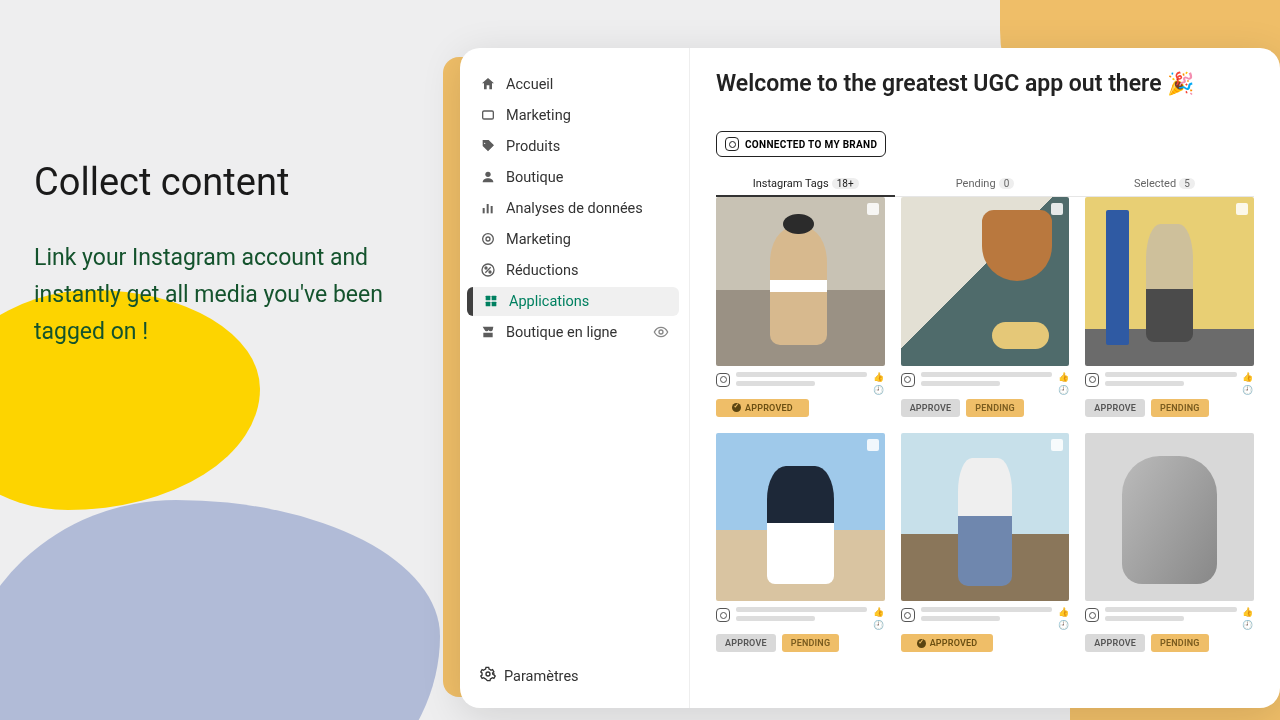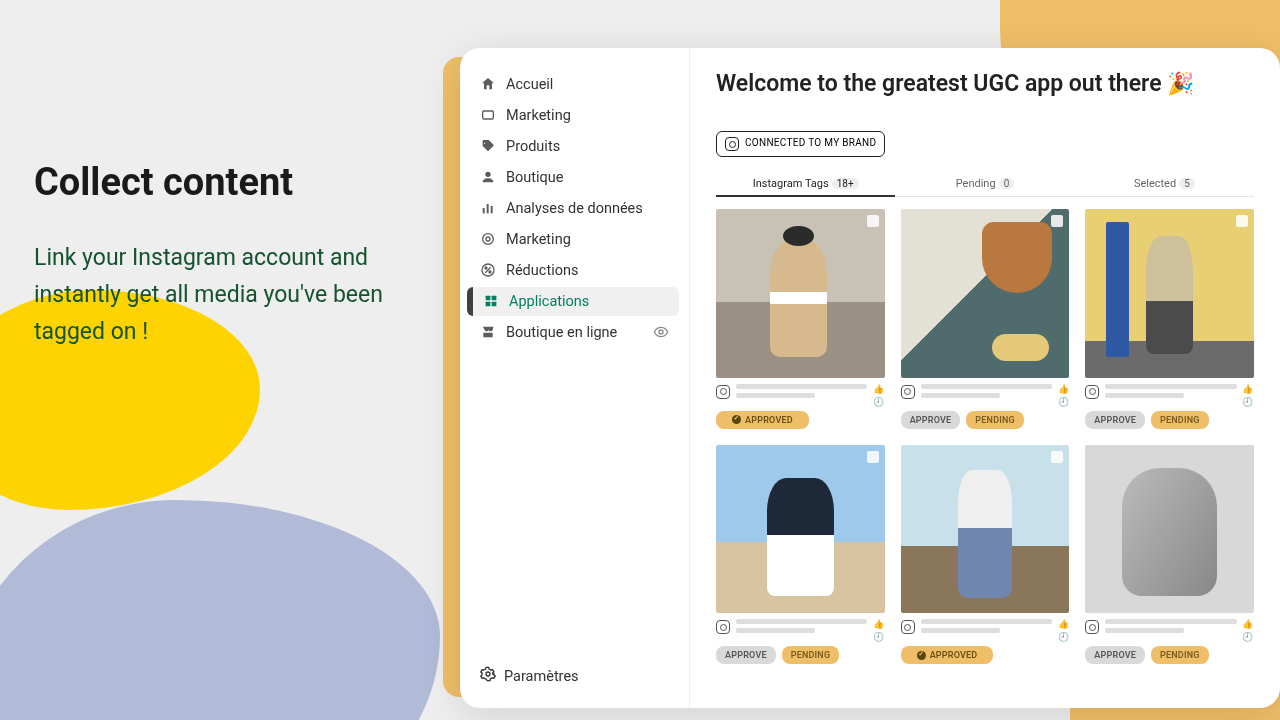--- a/index.html
+++ b/index.html
@@ -3,58 +3,58 @@
 <meta charset="utf-8">
 <style>
 *{margin:0;padding:0;box-sizing:border-box;font-family:-apple-system,BlinkMacSystemFont,"Segoe UI",Roboto,sans-serif}
 body{width:1280px;height:720px;background:#EEEEEF;overflow:hidden;position:relative}
 .blob{position:absolute;z-index:0}
 .blob-tr{top:-30px;right:-30px;width:310px;height:200px;background:#EFBE68;border-radius:0 0 0 140px}
 .blob-br{bottom:-40px;right:-50px;width:260px;height:260px;background:#EFBE68;border-radius:150px 0 0 0}
 .blob-yellow{top:290px;left:-60px;width:320px;height:220px;background:#FDD400;border-radius:48% 52% 60% 40%/55% 45% 55% 45%}
 .blob-grey{bottom:-120px;left:-40px;width:480px;height:340px;background:#B1BBD7;border-radius:45% 55% 50% 50%/60% 40% 60% 40%}
 .hero{position:absolute;left:34px;top:160px;width:400px;z-index:2}
-.hero h1{font-size:38px;font-weight:700;color:#1a1a1a;margin-bottom:36px}
+.hero h1{font-size:38px;font-weight:400;color:#1a1a1a;margin-bottom:36px}
 .hero p{font-size:23px;line-height:1.6;color:#14532d;font-weight:400}
 .accent-bar{position:absolute;left:443px;top:57px;width:24px;height:640px;background:#EFBE68;border-radius:16px 0 0 16px;z-index:3}
 .app{position:absolute;left:460px;top:48px;width:820px;height:660px;background:#fff;border-radius:20px;box-shadow:0 8px 40px rgba(0,0,0,.12);display:flex;z-index:4;overflow:hidden}
 .sidebar{width:230px;border-right:1px solid #eee;padding:22px 10px 14px 10px;display:flex;flex-direction:column}
 .nav{list-style:none}
 .nav li{display:flex;align-items:flex-start;gap:10px;padding:6px 10px;border-radius:6px;font-size:14.5px;color:#333;margin-bottom:2px;cursor:pointer}
 .nav li .ico{width:16px;height:16px;display:flex;align-items:center;justify-content:center;color:#5c5c5c}
 .nav li.active{background:#f0f0f0;color:#008060;border-left:6px solid #404040;margin-left:-3px}
 .nav li.active .ico{color:#008060}
 .section-h{display:flex;align-items:center;justify-content:space-between;padding:12px 10px 6px;font-size:13px;color:#888}
 .add-ico{width:18px;height:18px;border-radius:50%;background:#6d6d6d;color:#fff;display:flex;align-items:center;justify-content:center;font-size:12px;font-weight:700}
 .spacer{flex:1}
 .settings{display:flex;align-items:center;gap:8px;padding:8px 10px;font-size:14.5px;color:#333}
 .main{flex:1;padding:22px 26px 10px 26px;overflow:hidden}
 .title{font-size:23px;font-weight:600;color:#222;margin-bottom:34px}
 .title .emoji{font-size:22px}
-.chip{display:inline-flex;gap:6px;border:1px solid #222;border-radius:6px;padding:5px 8px;font-size:10px;font-weight:400;letter-spacing:.3px;margin-bottom:14px}
+.chip{display:inline-flex;align-items:center;gap:6px;border:1px solid #222;border-radius:6px;padding:5px 8px;font-size:10px;font-weight:700;letter-spacing:.3px;margin-bottom:14px}
 .chip .ig{width:14px;height:14px;border:1.5px solid #222;border-radius:4px;position:relative}
 .chip .ig::after{content:"";position:absolute;width:5px;height:5px;border:1.5px solid #222;border-radius:50%;top:3px;left:3px}
-.tabs{display:flex;border-bottom:1px solid #e6e6e6;margin-bottom:12px;font-size:11px;color:#666}
+.tabs{display:flex;border-bottom:1px solid #e6e6e6;font-size:11px;color:#666}
 .tab{flex:1;text-align:center;padding:6px 0;cursor:pointer;position:relative}
 .tab.active{color:#222}
 .tab.active::after{content:"";position:absolute;left:0;right:0;bottom:-1px;height:2px;background:#333}
 .badge{display:inline-block;background:#eee;border-radius:8px;padding:0 5px;font-size:10px;margin-left:3px}
 .grid{display:grid;grid-template-columns:repeat(3,1fr);gap:16px}
 .card{display:flex;flex-direction:column}
 .thumb{width:100%;aspect-ratio:1/1;border-radius:2px;position:relative;background:#ccc}
 .corner{position:absolute;top:6px;right:6px;width:12px;height:12px;background:rgba(255,255,255,.85);border-radius:2px}
 .meta{display:flex;align-items:flex-start;gap:6px;margin-top:6px}
 .ig-sm{width:14px;height:14px;border:1.5px solid #555;border-radius:4px;flex-shrink:0;margin-top:1px;position:relative}
 .ig-sm::after{content:"";position:absolute;width:5px;height:5px;border:1.2px solid #555;border-radius:50%;top:2.5px;left:2.5px}
 .lines{flex:1}
 .line{height:5px;background:#ddd;border-radius:2px;margin-bottom:4px}
 .line.short{width:60%}
 .side-icn{display:flex;flex-direction:column;gap:3px;color:#999;font-size:9px;align-items:center}
 .btns{display:flex;gap:6px;margin-top:4px}
-.btn{font-size:9px;font-weight:600;padding:4px 9px;border-radius:8px;letter-spacing:.2px}
+.btn{font-size:9px;font-weight:600;padding:4px 9px;border-radius:3px;letter-spacing:.2px}
 .btn.approve{background:#d9d9d9;color:#555}
 .btn.pending{background:#EFBE68;color:#7a5c1f}
 .btn.approved{background:#EFBE68;color:#6b4f12;display:flex;align-items:center;gap:4px;padding:4px 16px}
 .check{width:9px;height:9px;border-radius:50%;background:#5a4410;position:relative}
 .check::after{content:"✓";position:absolute;color:#EFBE68;font-size:7px;top:-1px;left:1.5px}
 
 .t1{background:linear-gradient(#c8c2b4 55%,#9a9184 55%)}
 .t1::before{content:"";position:absolute;left:32%;top:18%;width:34%;height:70%;background:linear-gradient(#d7b98e 0 45%,#fff 45% 55%,#d7b98e 55%);border-radius:40% 40% 10px 10px/30% 30% 10px 10px}
 .t1::after{content:"";position:absolute;left:40%;top:10%;width:18%;height:12%;background:#2b2b2b;border-radius:50%}
 .t2{background:linear-gradient(135deg,#e3e0d4 45%,#4f6b6b 45%)}

